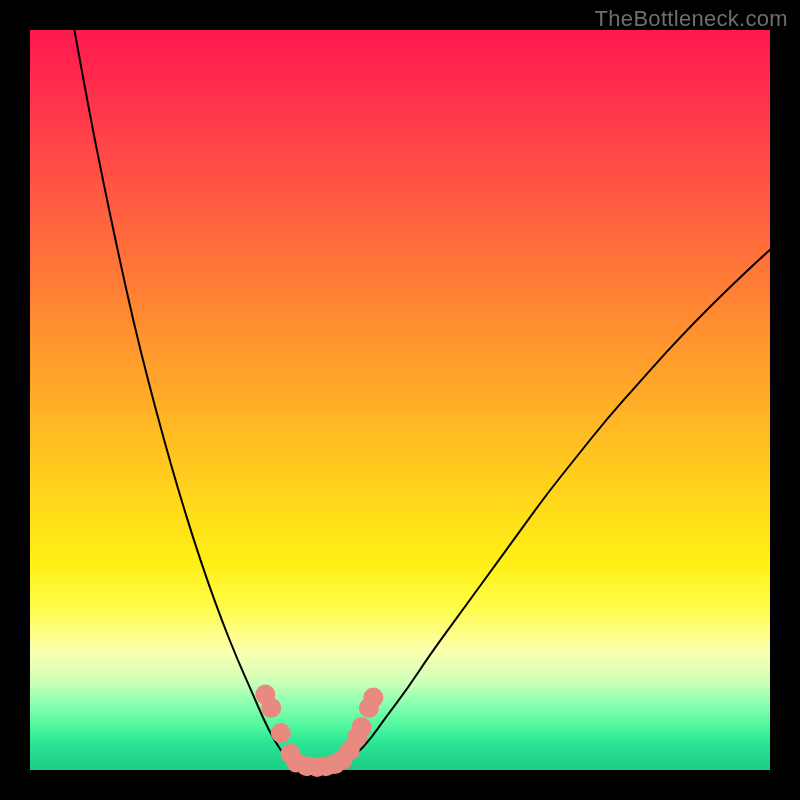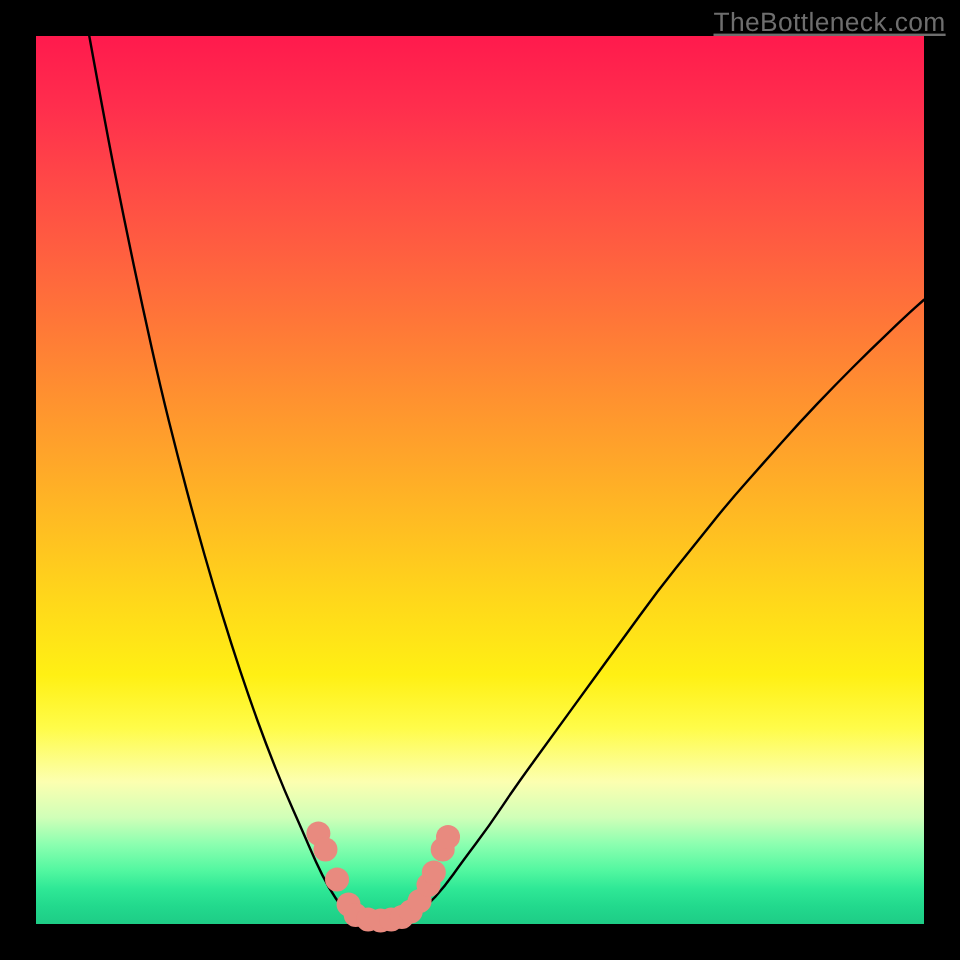--- a/index.html
+++ b/index.html
@@ -41,21 +41,20 @@
   .watermark {
     position: absolute;
     top: 6px;
     right: 12px;
     color: #6e6e6e;
     font-size: 22px;
     font-weight: 500;
     letter-spacing: 0.3px;
     z-index: 20;
     user-select: none;
-    text-decoration: underline;
   }
   svg.plot {
     position: absolute;
     left: 0; top: 0;
     width: 740px;
     height: 740px;
     overflow: visible;
   }
 </style>
 </head>

